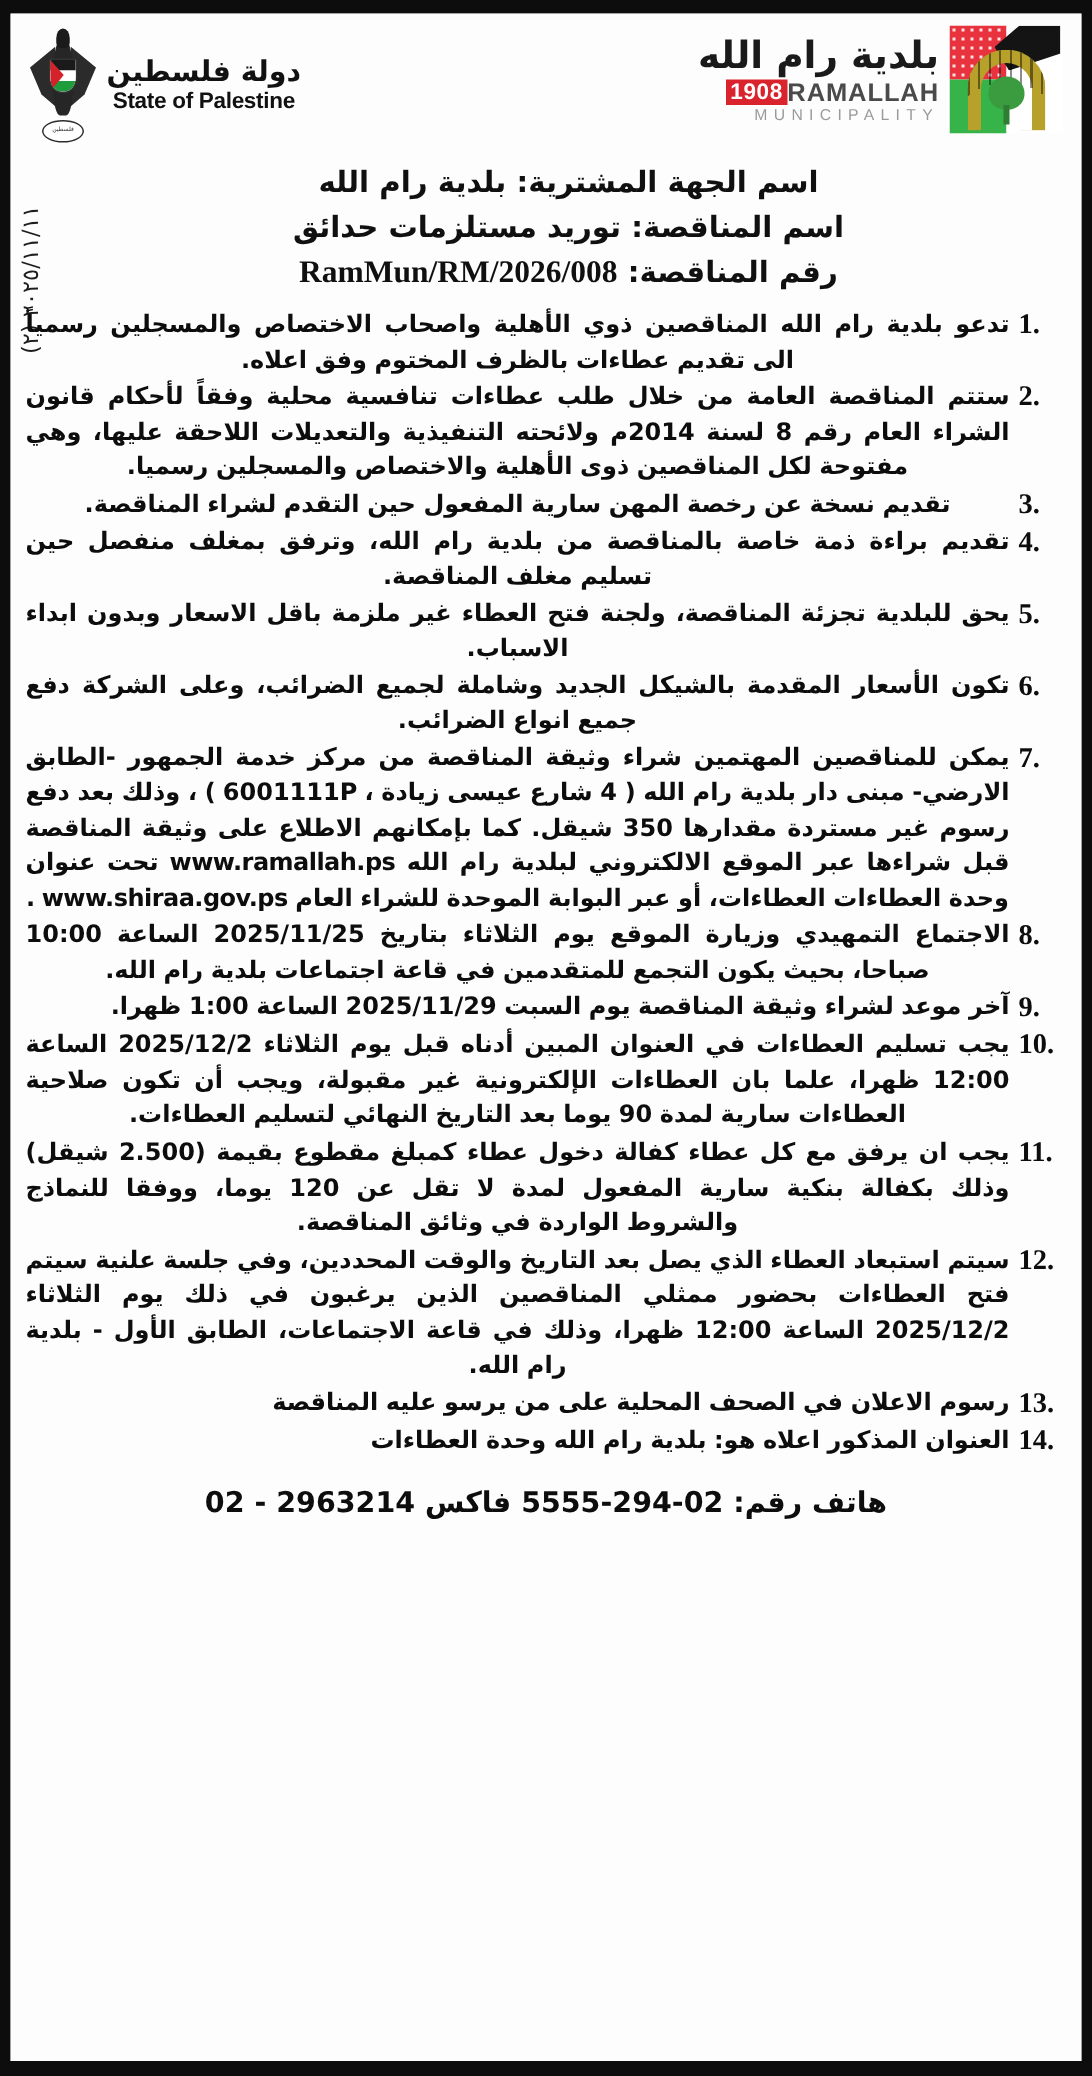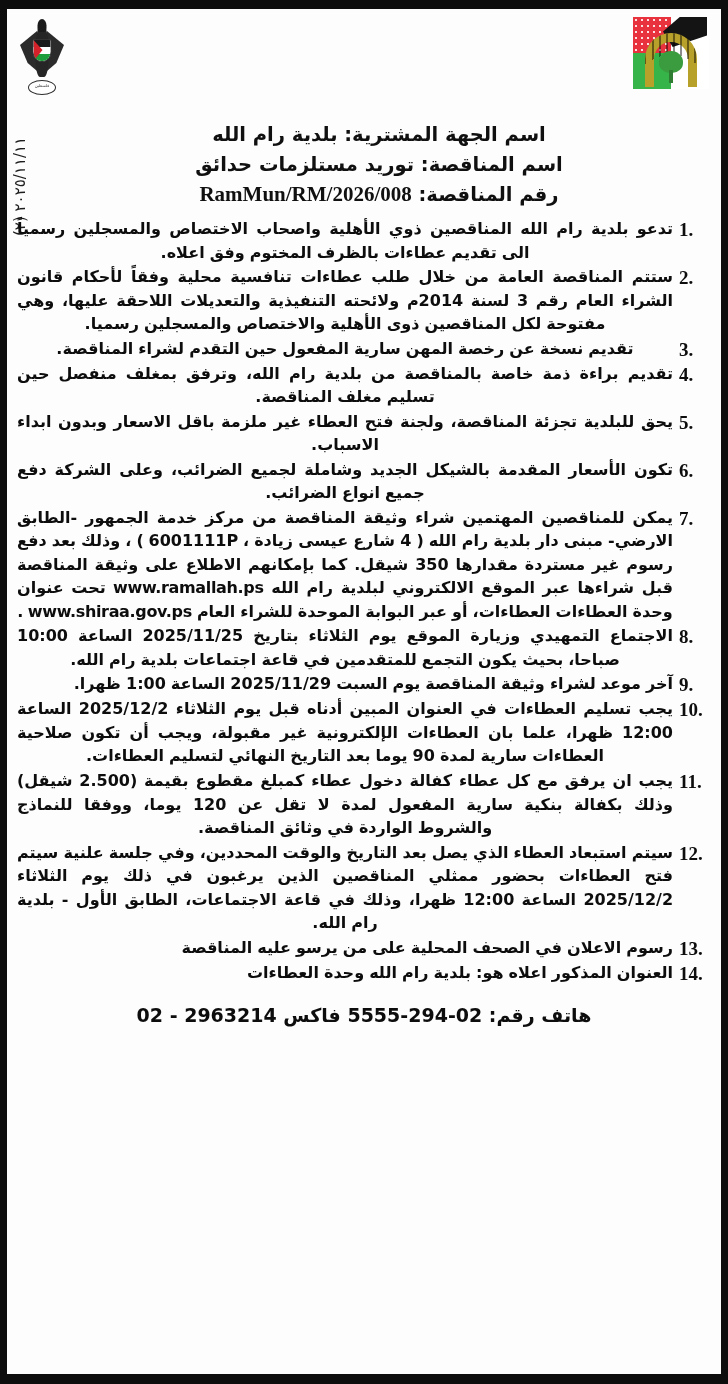--- a/index.html
+++ b/index.html
@@ -260,21 +260,21 @@
     font-weight: 700;
     color: #0e0e0e;
     font-family: "DejaVu Sans", sans-serif;
     line-height: 1.28;
     margin-top: 1px;
   }
 
   
   .meta {
     text-align: center;
-    margin-top: 13px;
+    margin-top: 0;
     padding-left: 30px;
   }
   .meta-line {
     font-size: 19.5px;
     font-weight: 700;
     color: #101010;
     font-family: "DejaVu Sans", sans-serif;
     line-height: 1.52;
     letter-spacing: -0.1px;
   }
@@ -346,20 +346,24 @@
 </style>
 </head>
 <body>
 
 <div id="page">
   <div id="sheet">
 
     <div class="header">
 
       <div class="palestine">
+        <div class="pal-text">
+          <div class="pal-ar">دولة فلسطين</div>
+          <div class="pal-en">State of Palestine</div>
+        </div>
         <div class="pal-eagle">
           <div class="eagle-wing l"></div>
           <div class="eagle-wing r"></div>
           <div class="eagle-body"></div>
           <div class="eagle-head"></div>
           <div class="eagle-shield">
             <div class="sh-a"></div>
               <div class="sh-b"></div>
               <div class="sh-c"></div>
             <div class="sh-tri"></div>
@@ -373,20 +377,28 @@
           <div class="q-tl"></div>
             <div class="q-tr"></div>
           <div class="q-bl"></div>
             <div class="q-br"></div>
           <div class="dots"></div>
           <div class="blk-swoosh"></div>
           <div class="arch"></div>
           <div class="tree-crown"></div>
           <div class="tree-trunk"></div>
         </div>
+        <div class="ram-text">
+          <div class="ram-ar">بلدية رام الله</div>
+          <div class="ram-row">
+            <span class="ram-en">RAMALLAH</span>
+              <span class="ram-year">1908</span>
+          </div>
+          <div class="ram-sub">MUNICIPALITY</div>
+        </div>
       </div>
     </div>
 
     <div class="side-stamp">٢٠٢٥/١١/١١ (٢)</div>
 
 
     <div class="meta">
       <div class="meta-line">اسم الجهة المشترية: بلدية رام الله</div>
       <div class="meta-line">اسم المناقصة: توريد مستلزمات حدائق</div>
       <div class="meta-line">
@@ -395,21 +407,21 @@
       </div>
     </div>
 
     <div class="clauses">
       <div class="clause">
         <div class="cl-num">1.</div>
         <div class="cl-body">تدعو بلدية رام الله المناقصين ذوي الأهلية واصحاب الاختصاص والمسجلين رسمياً الى تقديم عطاءات بالظرف المختوم وفق اعلاه.</div>
       </div>
       <div class="clause">
         <div class="cl-num">2.</div>
-        <div class="cl-body">ستتم المناقصة العامة من خلال طلب عطاءات تنافسية محلية وفقاً لأحكام قانون الشراء العام رقم 3 لسنة 2014م ولائحته التنفيذية والتعديلات اللاحقة عليها، وهي مفتوحة لكل المناقصين ذوى الأهلية والاختصاص والمسجلين رسميا.</div>
+        <div class="cl-body">ستتم المناقصة العامة من خلال طلب عطاءات تنافسية محلية وفقاً لأحكام قانون الشراء العام رقم 8 لسنة 2014م ولائحته التنفيذية والتعديلات اللاحقة عليها، وهي مفتوحة لكل المناقصين ذوى الأهلية والاختصاص والمسجلين رسميا.</div>
       </div>
       <div class="clause">
         <div class="cl-num">3.</div>
         <div class="cl-body">تقديم نسخة عن رخصة المهن سارية المفعول حين التقدم لشراء المناقصة.</div>
       </div>
       <div class="clause">
         <div class="cl-num">4.</div>
         <div class="cl-body">تقديم براءة ذمة خاصة بالمناقصة من بلدية رام الله، وترفق بمغلف منفصل حين تسليم مغلف المناقصة.</div>
       </div>
       <div class="clause">

